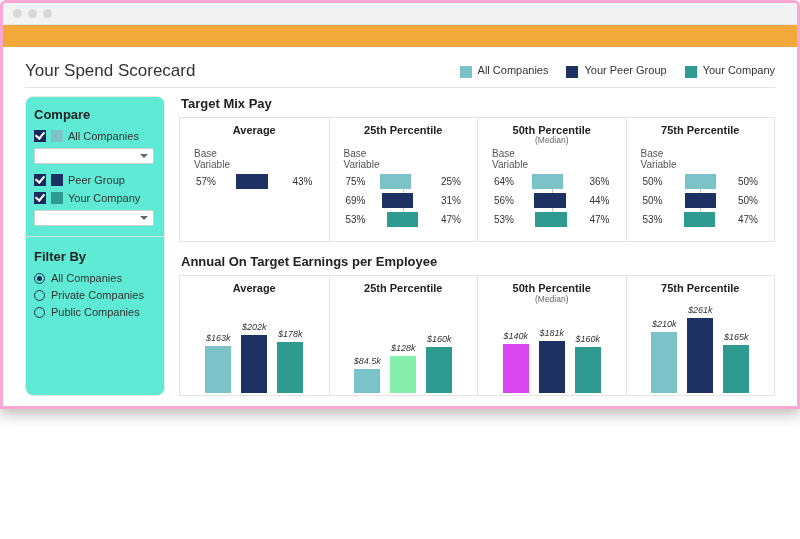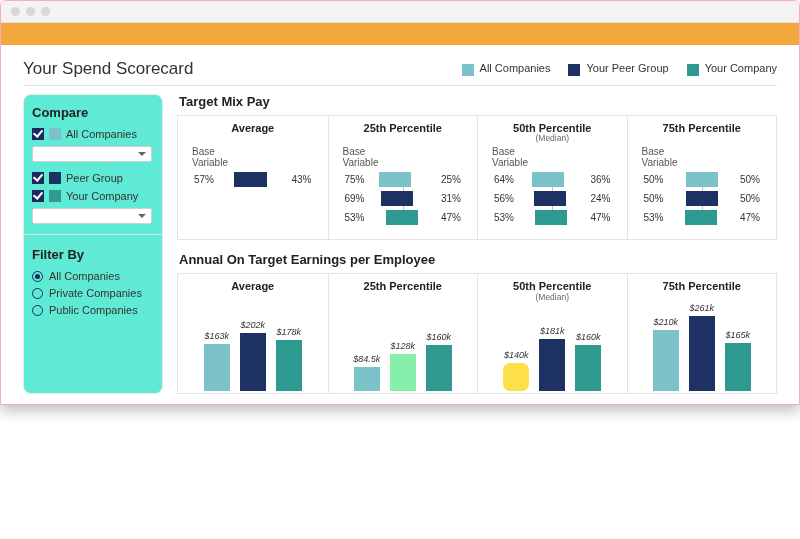--- a/index.html
+++ b/index.html
@@ -1,17 +1,17 @@
 <!DOCTYPE html>
 <html><head>
 <meta charset="utf-8">
 <style>
   * { box-sizing: border-box; margin: 0; padding: 0; }
   html, body { width: 800px; height: 539px; font-family: -apple-system, Helvetica, Arial, sans-serif; background:#fff; }
-  .window { width:800px; border:1px solid #f9a8d4; border-radius:6px 6px 0 0; overflow:hidden; background:#fff; box-shadow: 0 6px 14px rgba(0,0,0,.25); }
+  .window { width:800px; border:3px solid #f9a8d4; border-radius:6px 6px 0 0; overflow:hidden; background:#fff; box-shadow: 0 6px 14px rgba(0,0,0,.25); }
   .titlebar { height:22px; background:#f3f3f3; border-bottom:1px solid #e3e3e3; display:flex; align-items:center; padding:0 10px; gap:6px;}
   .dot { width:9px; height:9px; border-radius:50%; background:#d8d8d8; }
   .banner { height:22px; background:#f2a83b; }
   .page { padding:14px 22px 10px 22px; }
   .header-row { display:flex; align-items:center; justify-content:space-between; border-bottom:1px solid #e2e2e2; padding-bottom:6px; margin-bottom:8px;}
   .title { font-size:17px; color:#333; font-weight:400; }
   .legend { display:flex; gap:18px; font-size:11px; color:#333; align-items:center;}
   .legend .sw { width:12px; height:12px; display:inline-block; vertical-align:middle; margin-right:6px;}
   .body { display:flex; gap:14px; }
   .sidebar { width:140px; flex:0 0 140px; background:#5eead4; border:1px solid #e8e8e8; border-radius:8px; padding:10px 10px 16px 8px; font-size:11px; color:#333;}
@@ -189,21 +189,21 @@
                     <div class="seg" style="left: 50%; width: 17.28%; background: rgb(124, 195, 201);"></div>
                   </div>
                   <span class="pct r">36%</span>
                 </div>
                 <div class="mix-bar-row">
                   <span class="pct">56%</span>
                   <div class="mix-bar">
                     <div class="seg" style="right: 50%; width: 26.88%; background: rgb(29, 50, 99);"></div>
                     <div class="seg" style="left: 50%; width: 21.12%; background: rgb(29, 50, 99);"></div>
                   </div>
-                  <span class="pct r">24%</span>
+                  <span class="pct r">44%</span>
                 </div>
                 <div class="mix-bar-row">
                   <span class="pct">53%</span>
                   <div class="mix-bar">
                     <div class="seg" style="right: 50%; width: 25.44%; background: rgb(47, 154, 143);"></div>
                     <div class="seg" style="left: 50%; width: 22.56%; background: rgb(47, 154, 143);"></div>
                   </div>
                   <span class="pct r">47%</span>
                 </div>
               </div>
@@ -274,21 +274,21 @@
                 </div>
                 <div class="bar" style="height: 46.2222px; background: rgb(47, 154, 143);">
                   <div class="lbl">$160k</div>
                 </div>
               </div>
             </div>
             <div class="earn-cell">
               <div class="earn-head">50th Percentile</div>
               <div class="earn-sub">(Median)</div>
               <div class="bars">
-                <div class="bar" style="height: 28px; background: #fde047; border-radius: 7px;">
+                <div class="bar" style="height: 49px; background: #d946ef;">
                   <div class="lbl">$140k</div>
                 </div>
                 <div class="bar" style="height: 52.2889px; background: rgb(29, 50, 99);">
                   <div class="lbl">$181k</div>
                 </div>
                 <div class="bar" style="height: 46.2222px; background: rgb(47, 154, 143);">
                   <div class="lbl">$160k</div>
                 </div>
               </div>
             </div>

